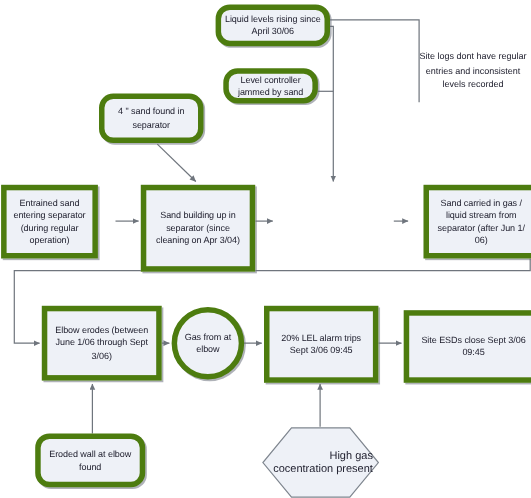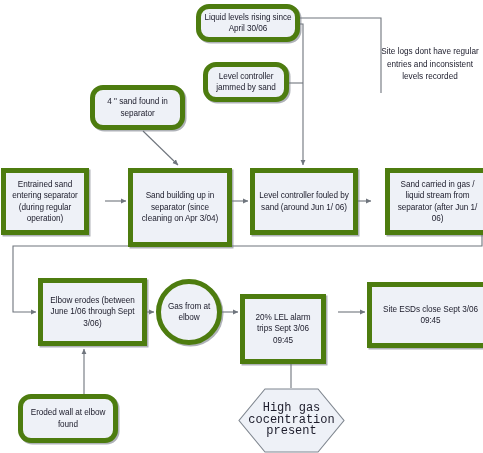--- a/index.html
+++ b/index.html
@@ -56,28 +56,27 @@
   }
   .hexwrap {
     position: absolute;
     display: flex;
     align-items: center;
     justify-content: center;
   }
   .hexwrap svg { position: absolute; left: 0; top: 0; }
   .hexwrap .hexlabel {
     position: relative;
-    text-align: center;
+    text-align: right;
     color: #1b1b2a;
-    font-size: 12px;
+    font-size: 10px;
     line-height: 11.4px;
     width: 100%;
     padding: 0 6px;
     box-sizing: border-box;
-    font-family: Liberation Mono, monospace;
   }
 </style>
 </head>
 <body>
 
 <div id="canvas">
 
   <svg id="svg-layer" viewBox="0 0 483 453" xmlns="http://www.w3.org/2000/svg">
     <defs>
       <marker id="arrow" markerWidth="7" markerHeight="7" refX="5.4" refY="2.6" orient="auto" markerUnits="userSpaceOnUse">
@@ -111,65 +110,62 @@
       <path d="M84,394 L84,349" marker-end="url(#arrow)"></path>
 
       <path d="M291,388 L291,349" marker-end="url(#arrow)"></path>
     </g>
   </svg>
 
   <div class="node rounded" style="left:196px; top:4px; width:104px; height:38px;">
     <span>Liquid levels rising since April 30/06</span>
   </div>
 
-  <div class="node rounded" style="left:203px; top:62px; width:86px; height:40px;">
+  <div class="node rounded" style="left:203px; top:62px; width:86px; height:32px;">
     <span>Level controller jammed by sand</span>
   </div>
 
   <div class="plain" style="left:380px; top:36px; width:100px; height:58px;">
     <span>Site logs dont have regular entries and inconsistent levels recorded</span>
   </div>
 
   <div class="node rounded" style="left:90px; top:85px; width:95px; height:45px;">
     <span>4 " sand found in separator</span>
   </div>
 
   <div class="node" style="left:1px; top:168px; width:88px; height:67px;">
     <span>Entrained sand entering separator (during regular operation)</span>
   </div>
 
   <div class="node" style="left:128px; top:168px; width:104px; height:79px;">
     <span>Sand building up in separator (since cleaning on Apr 3/04)</span>
   </div>
 
-  <div class="node" style="left:250px; top:168px; width:108px; height:67px;">
-    <span>Level controller fouled by sand (around Jun 1/ 06)</span>
-  </div>
 
   <div class="node" style="left:373px; top:168px; width:105px; height:67px;margin-left:12px;">
     <span>Sand carried in gas / liquid stream from separator (after Jun 1/ 06)</span>
   </div>
 
   <div class="node" style="left:38px; top:278px; width:109px; height:68px;">
     <span>Elbow erodes (between June 1/06 through Sept 3/06)</span>
   </div>
 
   <div class="node ellipse" style="left:156px; top:279px; width:66px; height:66px;">
     <span>Gas from at elbow</span>
   </div>
 
-  <div class="node" style="left:240px; top:278px; width:86px; height:70px;margin-top:16px;">
+  <div class="node" style="left:240px; top:278px; width:104px; height:70px;">
     <span>20% LEL alarm trips Sept 3/06 09:45</span>
   </div>
 
   <div class="node" style="left:367px; top:282px; width:127px; height:66px;">
     <span>Site ESDs close Sept 3/06 09:45</span>
   </div>
 
-  <div class="node rounded" style="left:18px; top:394px; width:100px; height:49px;">
+  <div class="node rounded" style="left:32px; top:394px; width:100px; height:49px;">
     <span>Eroded wall at elbow found</span>
   </div>
 
   <div class="hexwrap" style="left:238px; top:388px; width:107px; height:65px;">
     <svg width="107" height="65" viewBox="0 0 107 65" xmlns="http://www.w3.org/2000/svg">
       <polygon points="27,1 80,1 106,32.5 80,64 27,64 1,32.5" fill="#eef1f7" stroke="#7f868f" stroke-width="1.1"></polygon>
     </svg>
     <span class="hexlabel">High gas cocentration present</span>
   </div>
 

